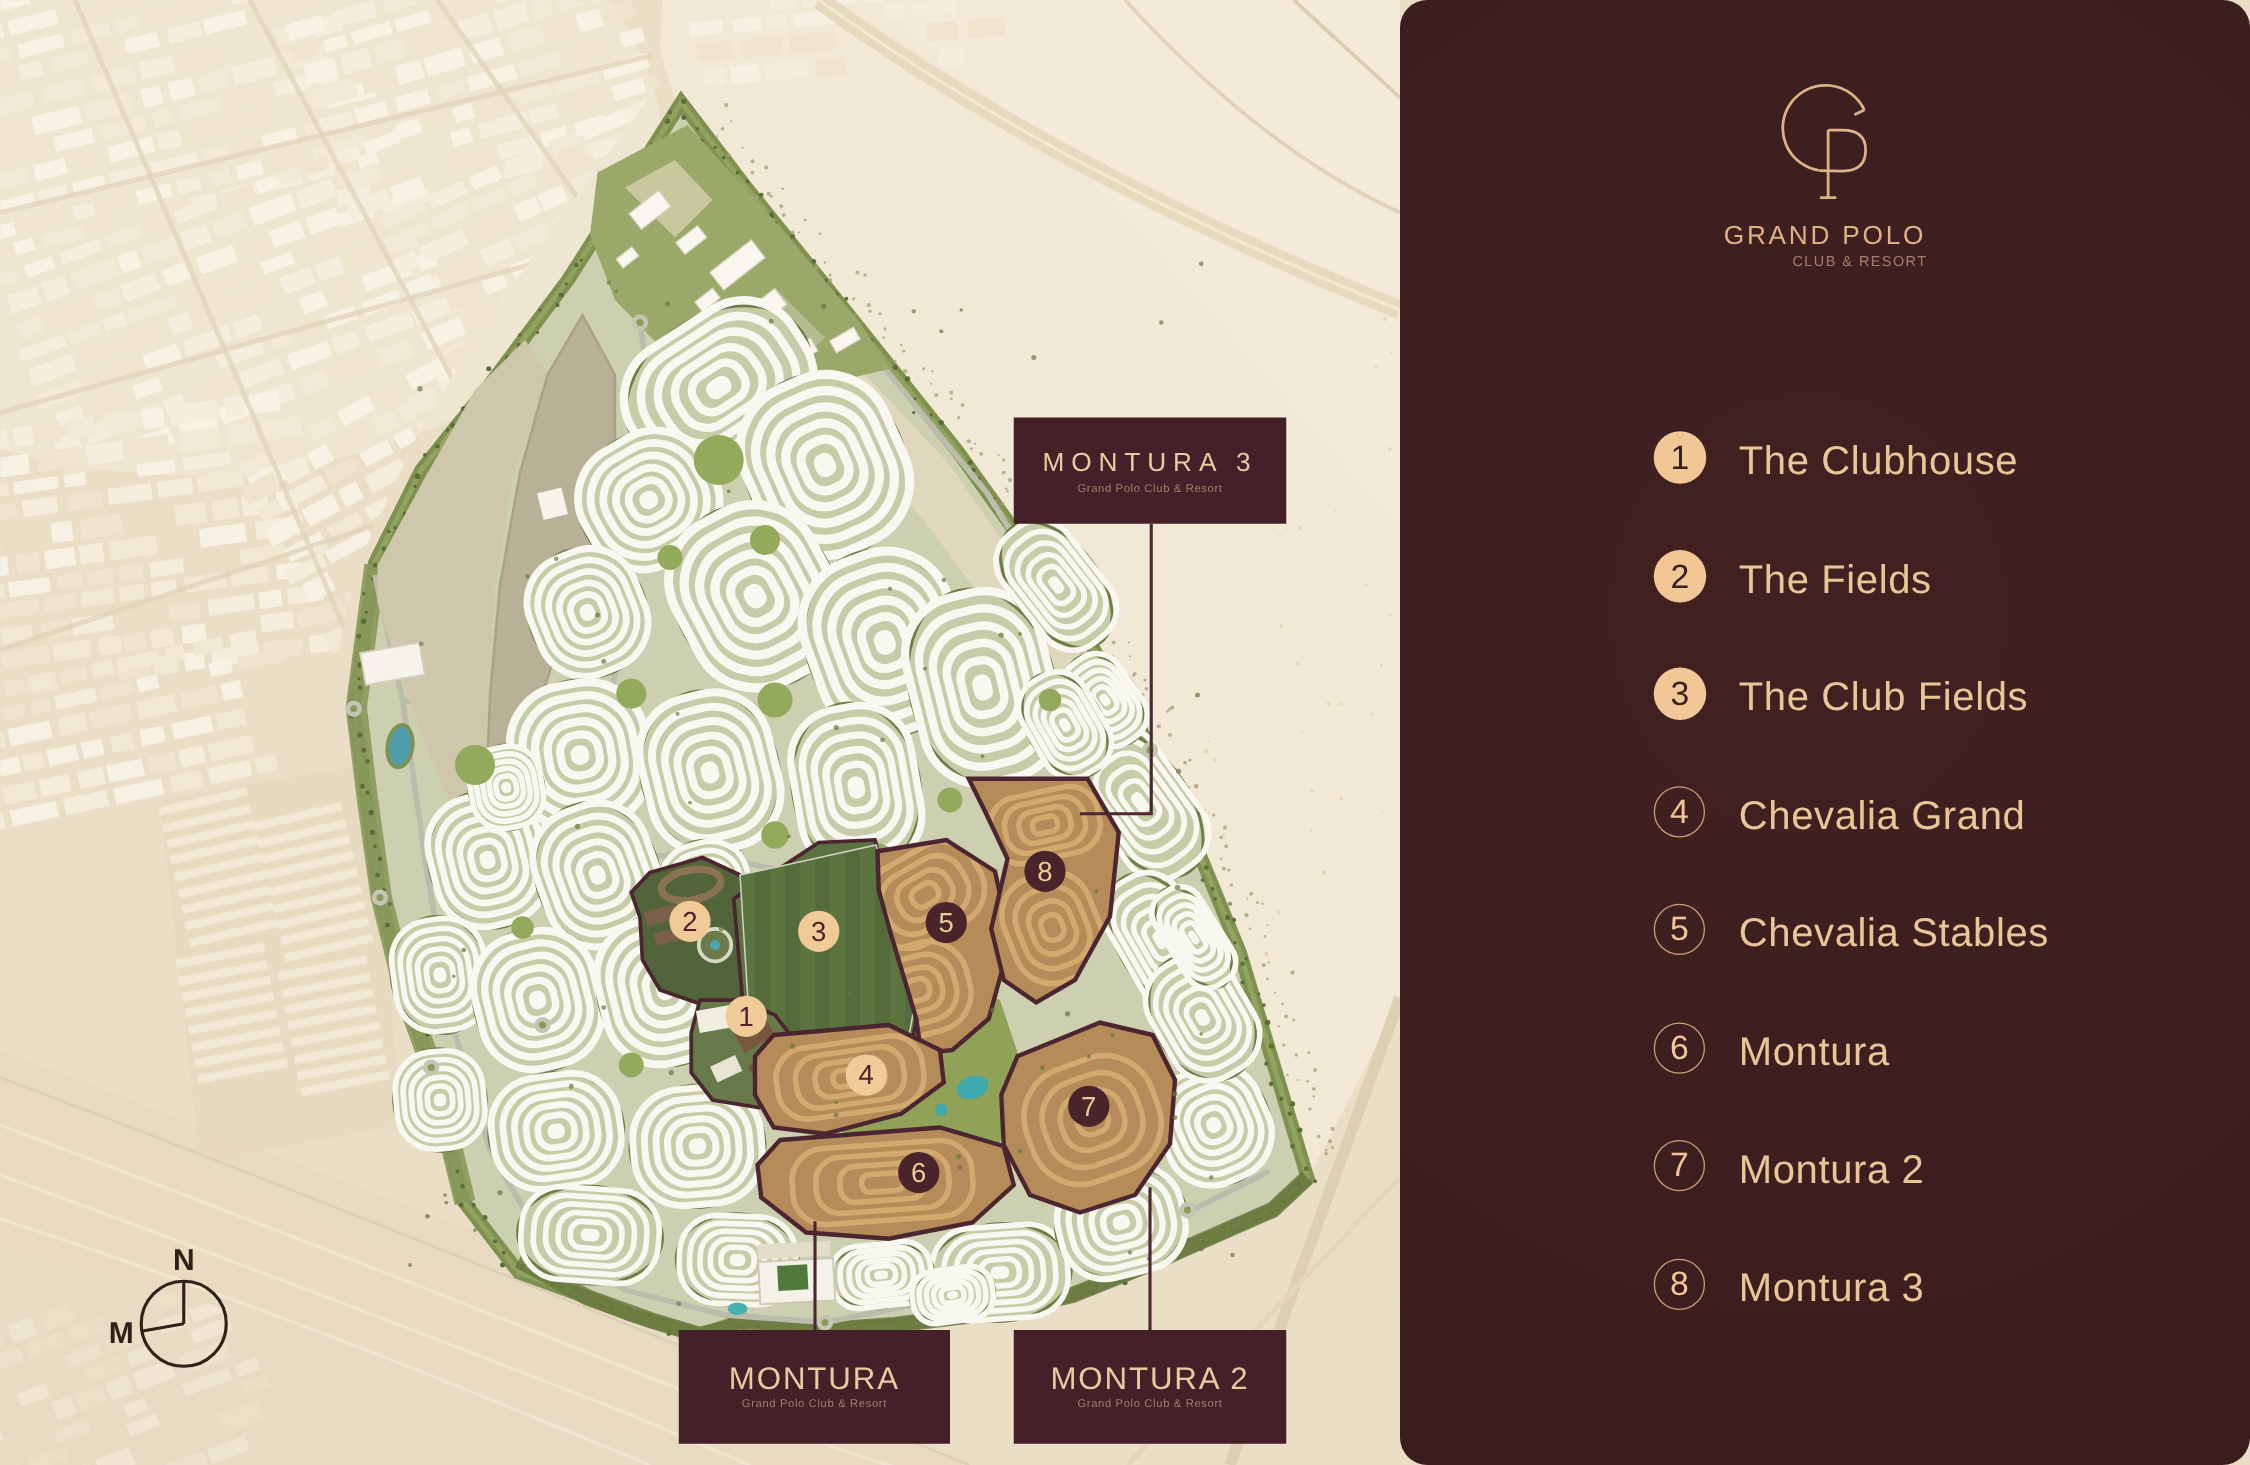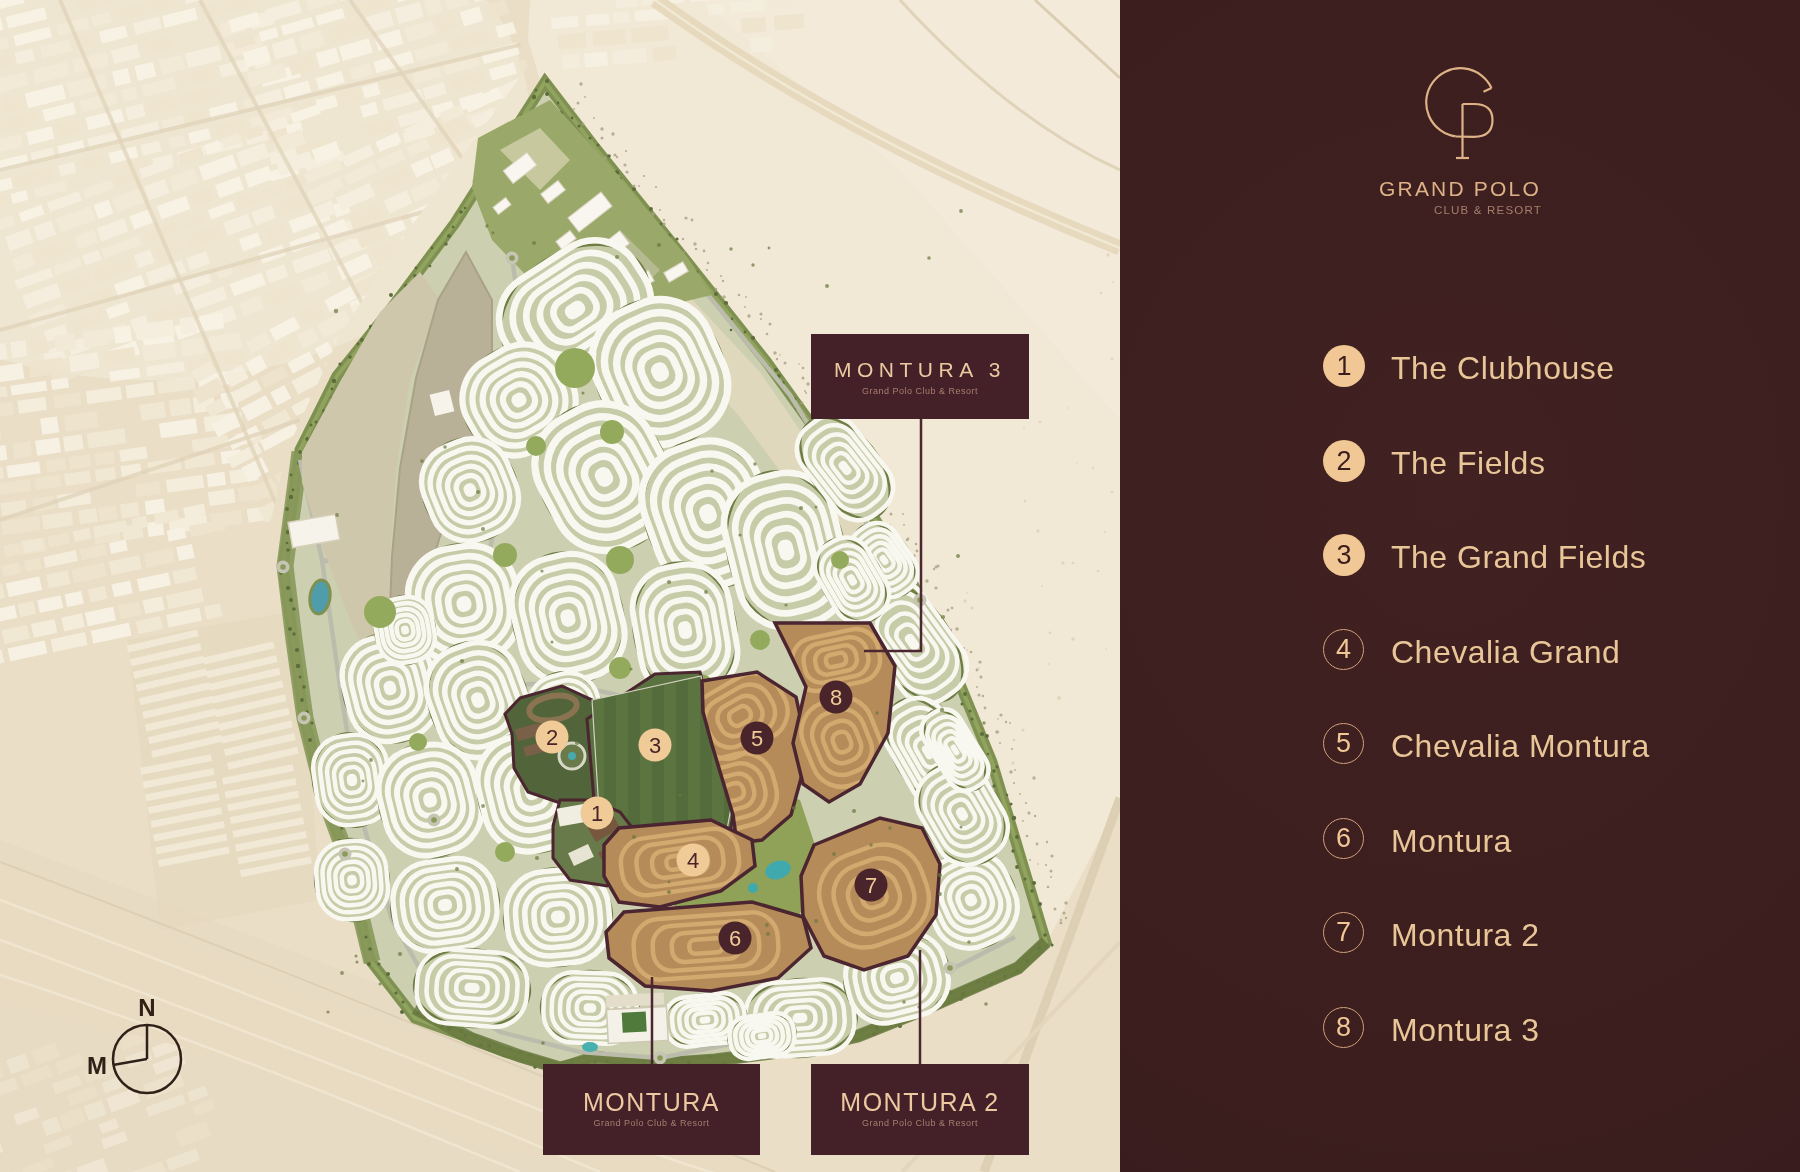--- a/index.html
+++ b/index.html
@@ -1,19 +1,19 @@
 <!DOCTYPE html>
 <html><head>
 <meta charset="utf-8">
 <style>
 html,body{margin:0;padding:0;background:#eadec7;}
 .page{position:relative;width:1800px;height:1172px;overflow:hidden;font-family:"Liberation Sans",sans-serif;}
 .map{position:absolute;left:0;top:0;}
 .sidebar{position:absolute;left:1120px;top:0;width:680px;height:1172px;
- background:radial-gradient(ellipse 140% 90% at 48% 42%, #412122 0%, #3c1e1e 55%, #351a1b 100%);}
+ background:radial-gradient(ellipse 140% 90% at 48% 42%, #412122 0%, #3c1e1e 55%, #351a1b 100%);border-radius:22px;}
 .logo{position:absolute;left:304px;top:65px;}
 .brand{position:absolute;left:0;top:177px;width:680px;text-align:center;color:#ddb287;
  font-size:21px;letter-spacing:2.2px;}
 .brand2{position:absolute;left:0;top:204px;width:680px;text-align:center;color:#a57e6c;
  font-size:11.5px;letter-spacing:1.2px;padding-left:28px;}
 .lrow{position:absolute;left:203px;height:48px;}
 .lc{position:absolute;left:0;top:2px;width:42px;height:42px;border-radius:50%;text-align:center;}
 .lc span{line-height:42px;font-size:27px;}
 .lcf{background:#f1c795;}
 .lcf span{color:#3a1d1d;}
@@ -1933,31 +1933,31 @@
         <div class="ltxt">The Clubhouse</div>
       </div>
 
 <div class="lrow" style="top:438px">
         <div class="lc lcf"><span>2</span></div>
         <div class="ltxt">The Fields</div>
       </div>
 
 <div class="lrow" style="top:532px">
         <div class="lc lcf"><span>3</span></div>
-        <div class="ltxt">The Grand Fields</div>
+        <div class="ltxt">The Club Fields</div>
       </div>
 
 <div class="lrow" style="top:627px">
         <div class="lc lco"><span>4</span></div>
         <div class="ltxt">Chevalia Grand</div>
       </div>
 
 <div class="lrow" style="top:721px">
         <div class="lc lco"><span>5</span></div>
-        <div class="ltxt">Chevalia Montura</div>
+        <div class="ltxt">Chevalia Stables</div>
       </div>
 
 <div class="lrow" style="top:816px">
         <div class="lc lco"><span>6</span></div>
         <div class="ltxt">Montura</div>
       </div>
 
 <div class="lrow" style="top:910px">
         <div class="lc lco"><span>7</span></div>
         <div class="ltxt">Montura 2</div>

